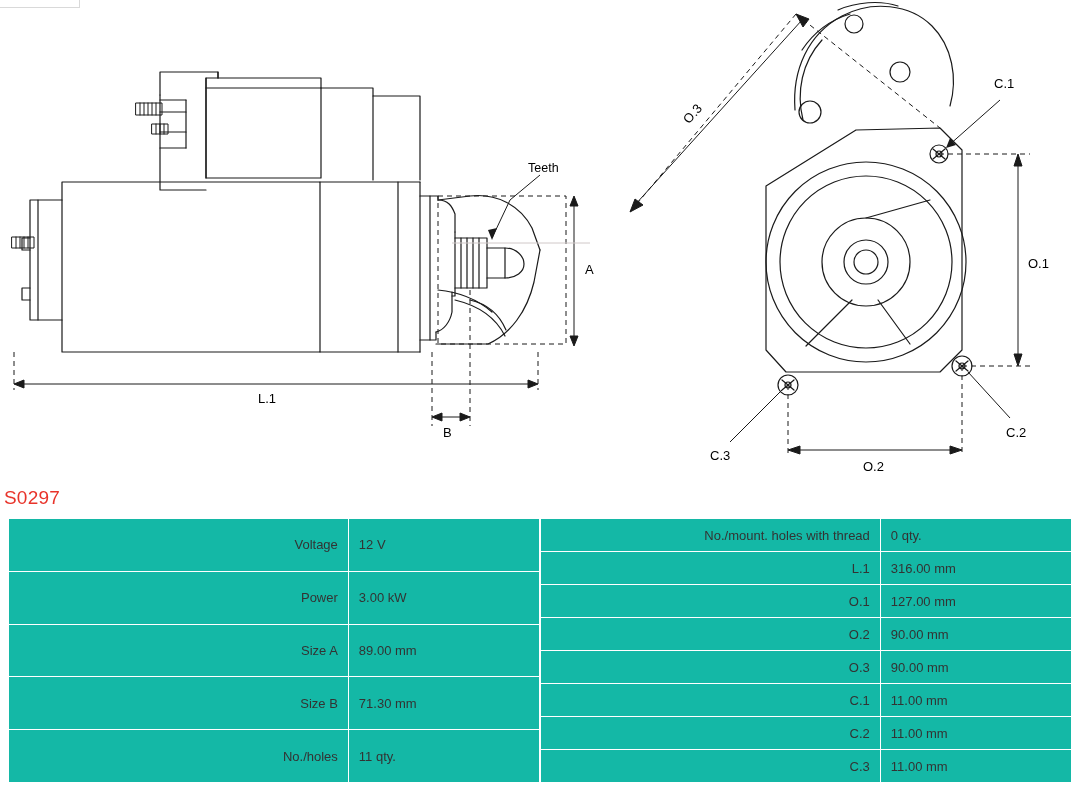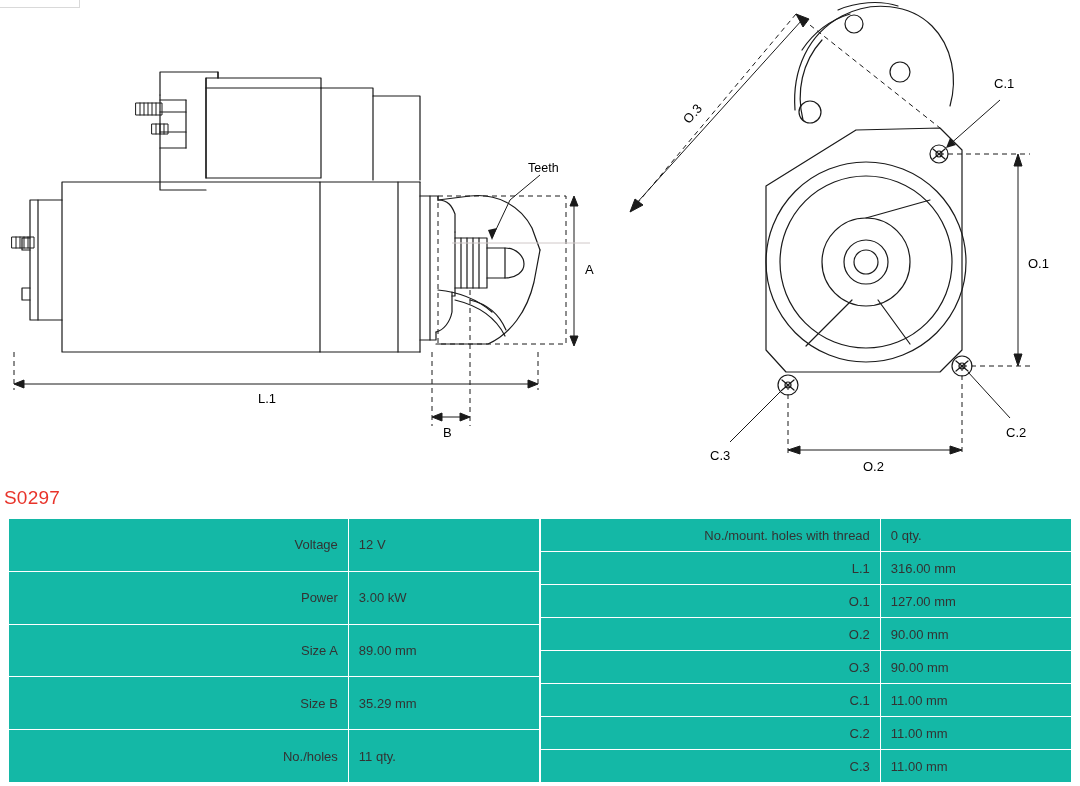--- a/index.html
+++ b/index.html
@@ -294,21 +294,21 @@
         <tr>
           <td class="label">Power</td>
           <td class="value">3.00 kW</td>
         </tr>
         <tr>
           <td class="label">Size A</td>
           <td class="value">89.00 mm</td>
         </tr>
         <tr>
           <td class="label">Size B</td>
-          <td class="value">35.29 mm</td>
+          <td class="value">71.30 mm</td>
         </tr>
         <tr>
           <td class="label">No./holes</td>
           <td class="value">11 qty.</td>
         </tr>
       </tbody>
     </table>
 
     <table class="spec">
       <tbody>

